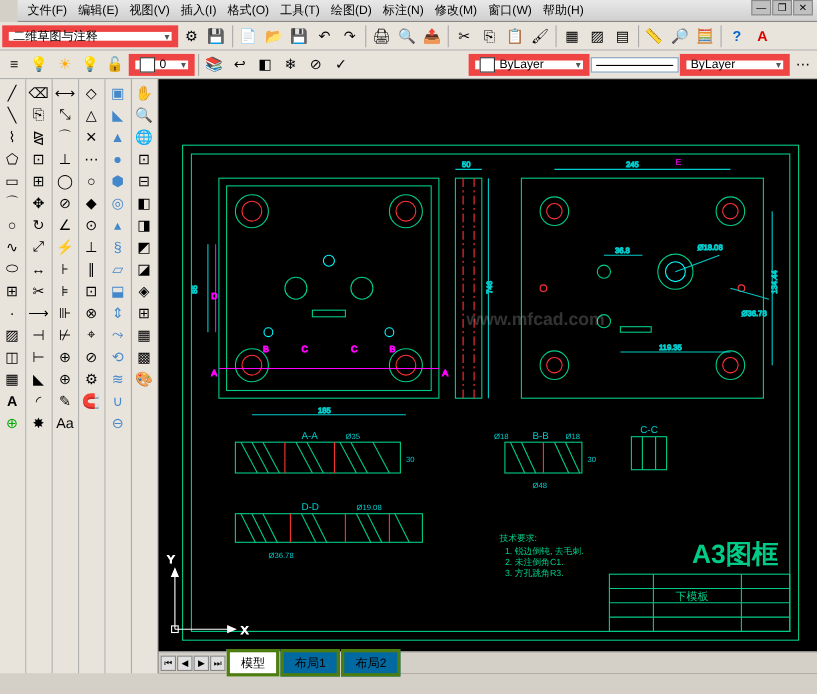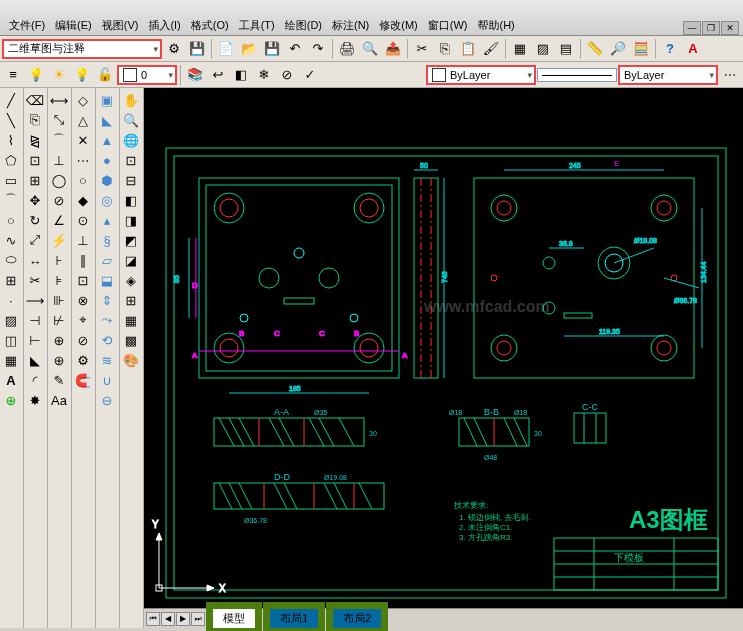--- a/index.html
+++ b/index.html
@@ -1,35 +1,35 @@
 <!DOCTYPE html>
 <html><head>
 <meta charset="utf-8">
 <style>
 * { margin:0; padding:0; box-sizing:border-box; font-family:"Microsoft YaHei",SimSun,sans-serif; }
 body { width:743px; height:631px; background:#d4d0c8; overflow:hidden; font-size:11px; }
-.menubar { height:36px; background:linear-gradient(#e8e8e8,#d0d0d0); display:flex; align-items:flex-end; padding:0 4px; border-bottom:1px solid #888; }
+.menubar { height:20px; background:linear-gradient(#e8e8e8,#d0d0d0); display:flex; align-items:flex-start; padding:0 4px; border-bottom:1px solid #888;margin-left:16px; }
 .menubar span { padding:2px 5px; cursor:default; }
 .menubar .rightbtns { margin-left:auto; display:flex; gap:1px; }
 .winbtn { width:18px; height:14px; background:#c0c0c0; border:1px solid #888; display:flex; align-items:center; justify-content:center; font-size:9px; }
 .row { display:flex; align-items:center; height:26px; background:#e8e4dc; border-bottom:1px solid #aaa; padding:0 2px; gap:1px; }
-.dropdown { height:20px; border:2px solid #ef4444; background:#fff; padding:0 16px 0 4px; font-size:11px; position:relative; display:flex; align-items:center; }
+.dropdown { height:20px; border:6px solid #ef4444; background:#fff; padding:0 16px 0 4px; font-size:11px; position:relative; display:flex; align-items:center; }
 .dropdown::after { content:"▾"; position:absolute; right:2px; font-size:9px; color:#555; }
 .tbtn { width:22px; height:22px; border:1px solid transparent; display:flex; align-items:center; justify-content:center; font-size:13px; cursor:default; }
 .sep { width:1px; height:20px; background:#aaa; margin:0 2px; }
 .swatch { width:14px; height:14px; border:1px solid #333; }
 .lineweight { width:80px; height:14px; border:1px solid #7f9db9; background:#fff; position:relative; }
 .lineweight::before { content:""; position:absolute; left:4px; right:4px; top:50%; border-top:1px solid #000; }
 .main { display:flex; height:540px; }
 .toolcol { width:24px; background:#e8e4dc; border-right:1px solid #aaa; display:flex; flex-direction:column; padding:2px 0; }
 .toolcol .tbtn { width:22px; height:20px; }
 .canvas-wrap { flex:1; position:relative; background:#000; }
 .drawing { position:absolute; inset:0; }
 .tabs { position:absolute; bottom:0; left:0; right:0; height:20px; background:#d4d0c8; border-top:1px solid #888; display:flex; align-items:center; padding:0 2px; font-size:11px; }
-.tab { padding:2px 10px; background:#fff; border:7px solid #4d7c0f; margin-right:1px; cursor:default; }
+.tab { padding:2px 10px; background:#fff; border:3px solid #4d7c0f; margin-right:1px; cursor:default; }
 .tab.inactive { background:#0369a1; }
 .navbtn { width:14px; height:14px; background:#e0e0e0; border:1px solid #888; display:flex; align-items:center; justify-content:center; font-size:8px; margin-right:1px; }
 svg text { font-family:SimSun,sans-serif; }
 .watermark { position:absolute; left:280px; top:210px; color:rgba(255,255,255,0.25); font-size:34px; font-weight:bold; pointer-events:none; }
 .watermark small { display:block; font-size:16px; text-align:center; color:rgba(255,255,255,0.2); }
 </style>
 </head>
 <body>
 
 <div class="menubar">

